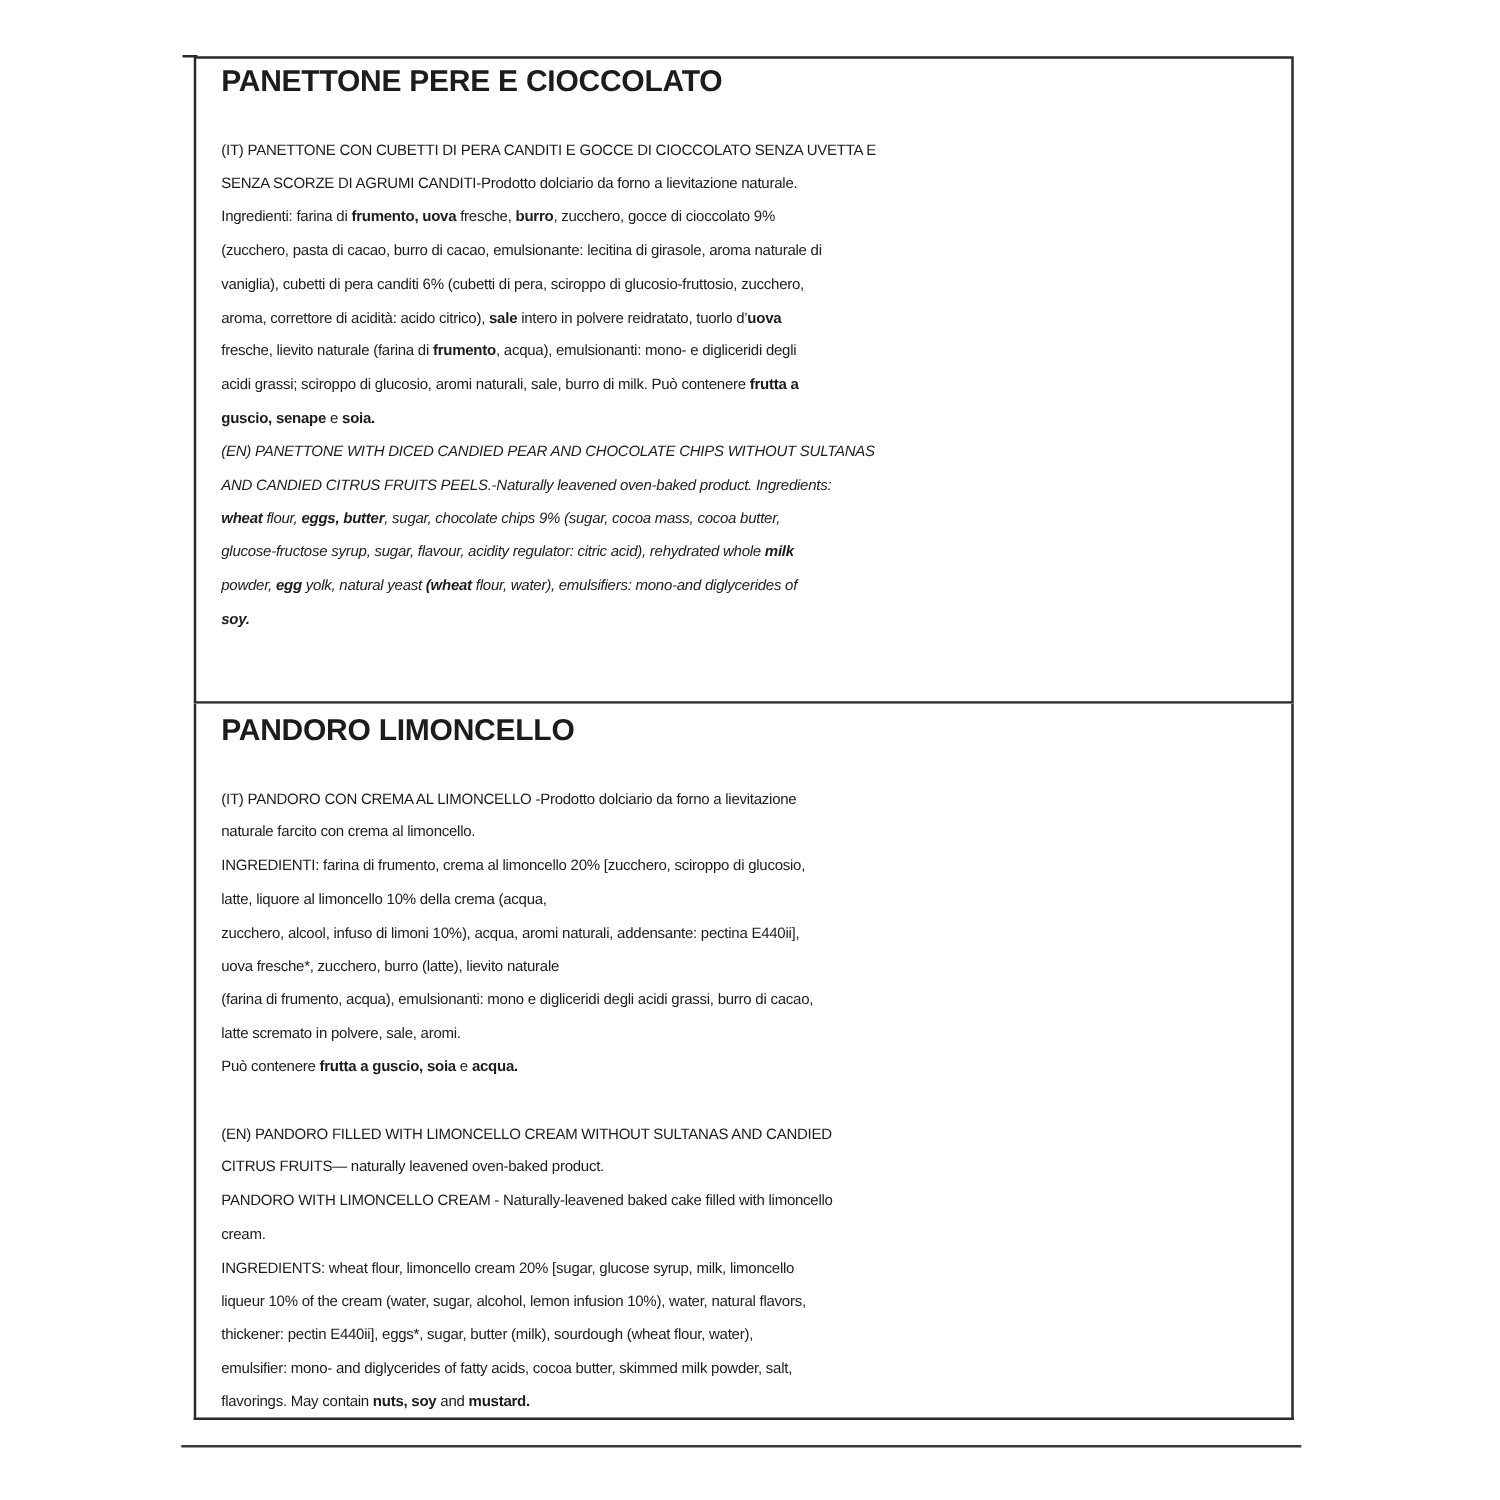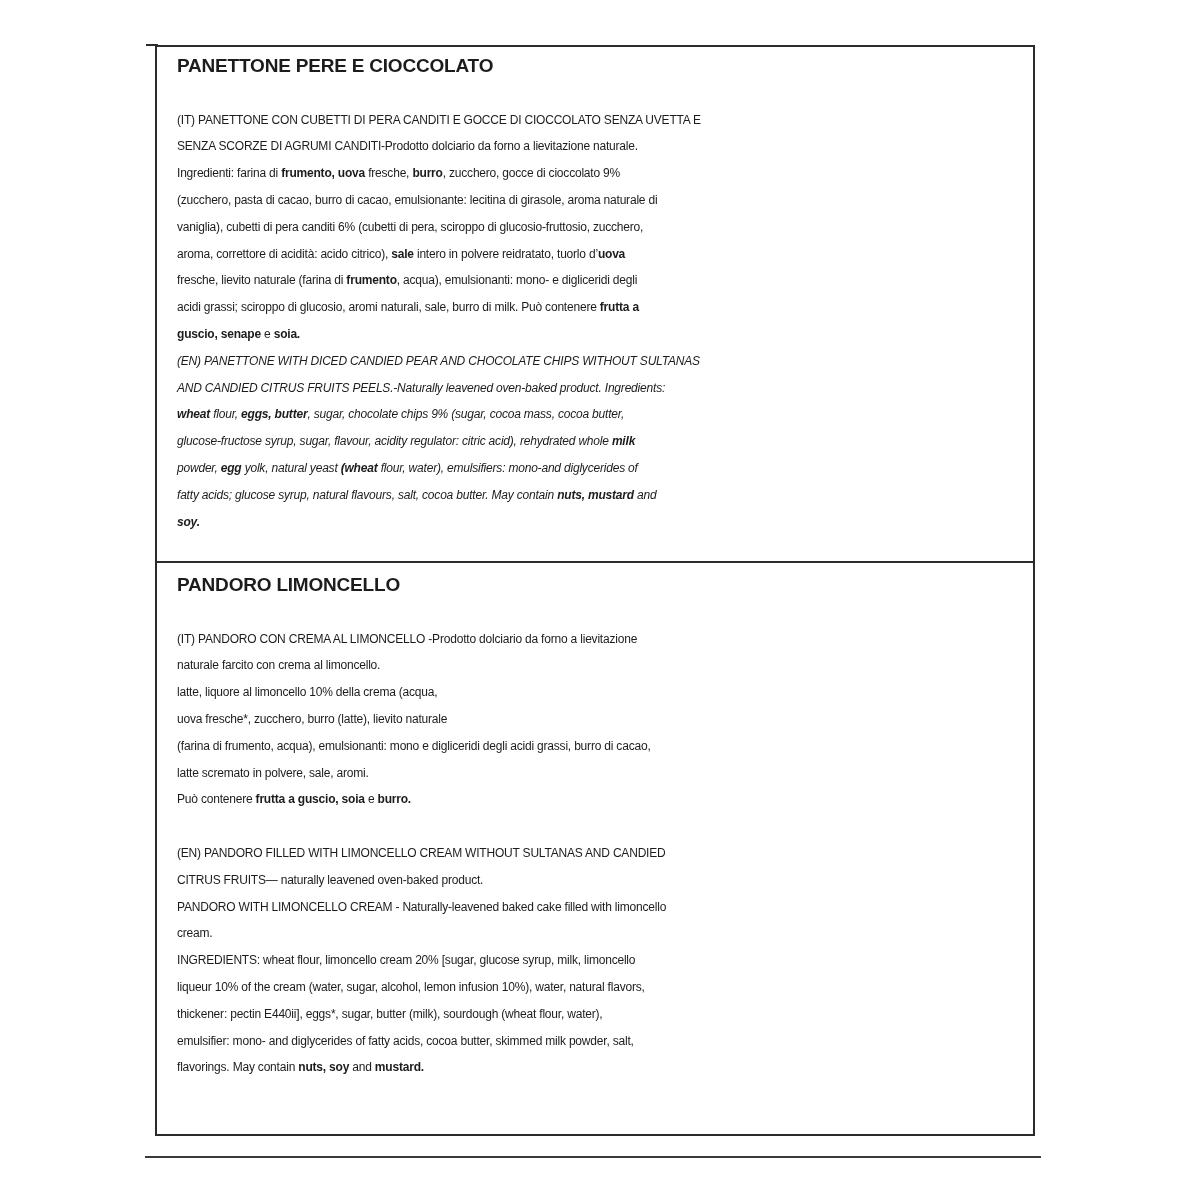--- a/index.html
+++ b/index.html
@@ -33,21 +33,21 @@
   .box-2 { height: 573px; border-top: 0; padding-top: 9px; }
   .line {
     font-size: 12px;
     line-height: 26.8px;
     height: 26.8px;
     white-space: nowrap;
     letter-spacing: -0.2px;
   }
   .line.title {
     font-weight: 700;
-    font-size: 19px;
+    font-size: 24px;
   }
   .b { font-weight: 700; }
   .i { font-style: italic; }
   
   .overhang-top {
     position: absolute;
     left: 146px;
     top: 44px;
     width: 12px;
     height: 2px;
@@ -78,36 +78,37 @@
         <div class="line"><span>vaniglia), cubetti di pera canditi 6% (cubetti di pera, sciroppo di glucosio-fruttosio, zucchero,</span></div>
         <div class="line"><span>aroma, correttore di acidità: acido citrico), </span><span class="b">sale</span><span> intero in polvere reidratato, tuorlo d’</span><span class="b">uova</span></div>
         <div class="line"><span>fresche, lievito naturale (farina di </span><span class="b">frumento</span><span>, acqua), emulsionanti: mono- e digliceridi degli</span></div>
         <div class="line"><span>acidi grassi; sciroppo di glucosio, aromi naturali, sale, burro di milk. Può contenere </span><span class="b">frutta a</span></div>
         <div class="line"><span class="b">guscio, senape</span><span> e </span><span class="b">soia.</span></div>
         <div class="line"><span class="i">(EN) PANETTONE WITH DICED CANDIED PEAR AND CHOCOLATE CHIPS WITHOUT SULTANAS</span></div>
         <div class="line"><span class="i">AND CANDIED CITRUS FRUITS PEELS.-Naturally leavened oven-baked product. Ingredients:</span></div>
         <div class="line"><span class="b i">wheat</span><span class="i"> flour, </span><span class="b i">eggs, butter</span><span class="i">, sugar, chocolate chips 9% (sugar, cocoa mass, cocoa butter,</span></div>
         <div class="line"><span class="i">glucose-fructose syrup, sugar, flavour, acidity regulator: citric acid), rehydrated whole </span><span class="b i">milk</span></div>
         <div class="line"><span class="i">powder, </span><span class="b i">egg</span><span class="i"> yolk, natural yeast </span><span class="b i">(wheat</span><span class="i"> flour, water), emulsifiers: mono-and diglycerides of</span></div>
-        <div class="line"><span class="i">fatty acids; glucose syrup, natural flavours, salt, cocoa butter. May contain </span><span class="b i">nuts, mustard</span><span class="i"> and</span></div>
         <div class="line"><span class="b i">soy.</span></div>
       </div>
   </div>
 
   <div class="box box-2">
     <div class="line title">PANDORO LIMONCELLO</div>
     <div class="line"></div>
     <div>
         <div class="line"><span>(IT) PANDORO CON CREMA AL LIMONCELLO -Prodotto dolciario da forno a lievitazione</span></div>
         <div class="line"><span>naturale farcito con crema al limoncello.</span></div>
+        <div class="line"><span>INGREDIENTI: farina di frumento, crema al limoncello 20% [zucchero, sciroppo di glucosio,</span></div>
         <div class="line"><span>latte, liquore al limoncello 10% della crema (acqua,</span></div>
+        <div class="line"><span>zucchero, alcool, infuso di limoni 10%), acqua, aromi naturali, addensante: pectina E440ii],</span></div>
         <div class="line"><span>uova fresche*, zucchero, burro (latte), lievito naturale</span></div>
         <div class="line"><span>(farina di frumento, acqua), emulsionanti: mono e digliceridi degli acidi grassi, burro di cacao,</span></div>
         <div class="line"><span>latte scremato in polvere, sale, aromi.</span></div>
-        <div class="line"><span>Può contenere </span><span class="b">frutta a guscio, soia</span><span> e </span><span class="b">burro.</span></div>
+        <div class="line"><span>Può contenere </span><span class="b">frutta a guscio, soia</span><span> e </span><span class="b">acqua.</span></div>
         <div class="line"></div>
         <div class="line"><span>(EN) PANDORO FILLED WITH LIMONCELLO CREAM WITHOUT SULTANAS AND CANDIED</span></div>
         <div class="line"><span>CITRUS FRUITS— naturally leavened oven-baked product.</span></div>
         <div class="line"><span>PANDORO WITH LIMONCELLO CREAM - Naturally-leavened baked cake filled with limoncello</span></div>
         <div class="line"><span>cream.</span></div>
         <div class="line"><span>INGREDIENTS: wheat flour, limoncello cream 20% [sugar, glucose syrup, milk, limoncello</span></div>
         <div class="line"><span>liqueur 10% of the cream (water, sugar, alcohol, lemon infusion 10%), water, natural flavors,</span></div>
         <div class="line"><span>thickener: pectin E440ii], eggs*, sugar, butter (milk), sourdough (wheat flour, water),</span></div>
         <div class="line"><span>emulsifier: mono- and diglycerides of fatty acids, cocoa butter, skimmed milk powder, salt,</span></div>
         <div class="line"><span>flavorings. May contain </span><span class="b">nuts, soy</span><span> and </span><span class="b">mustard.</span></div>

